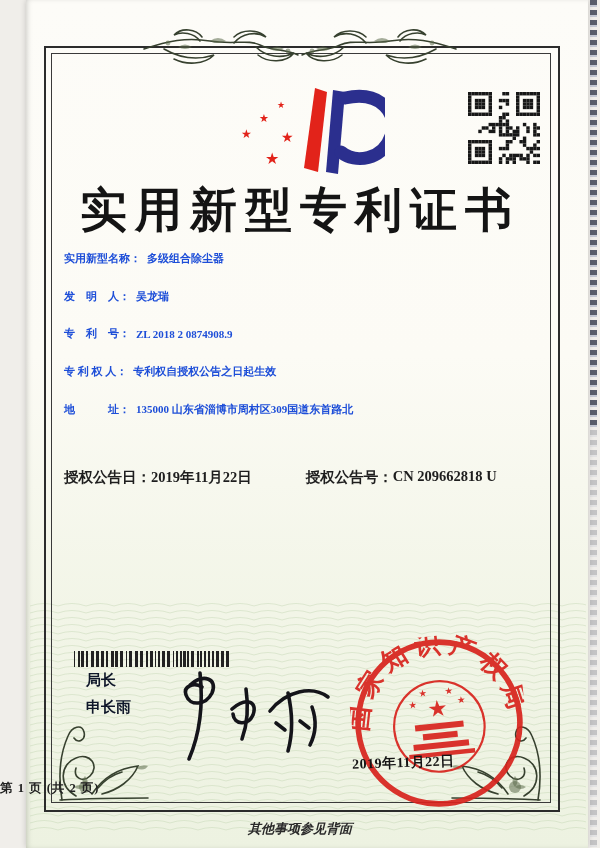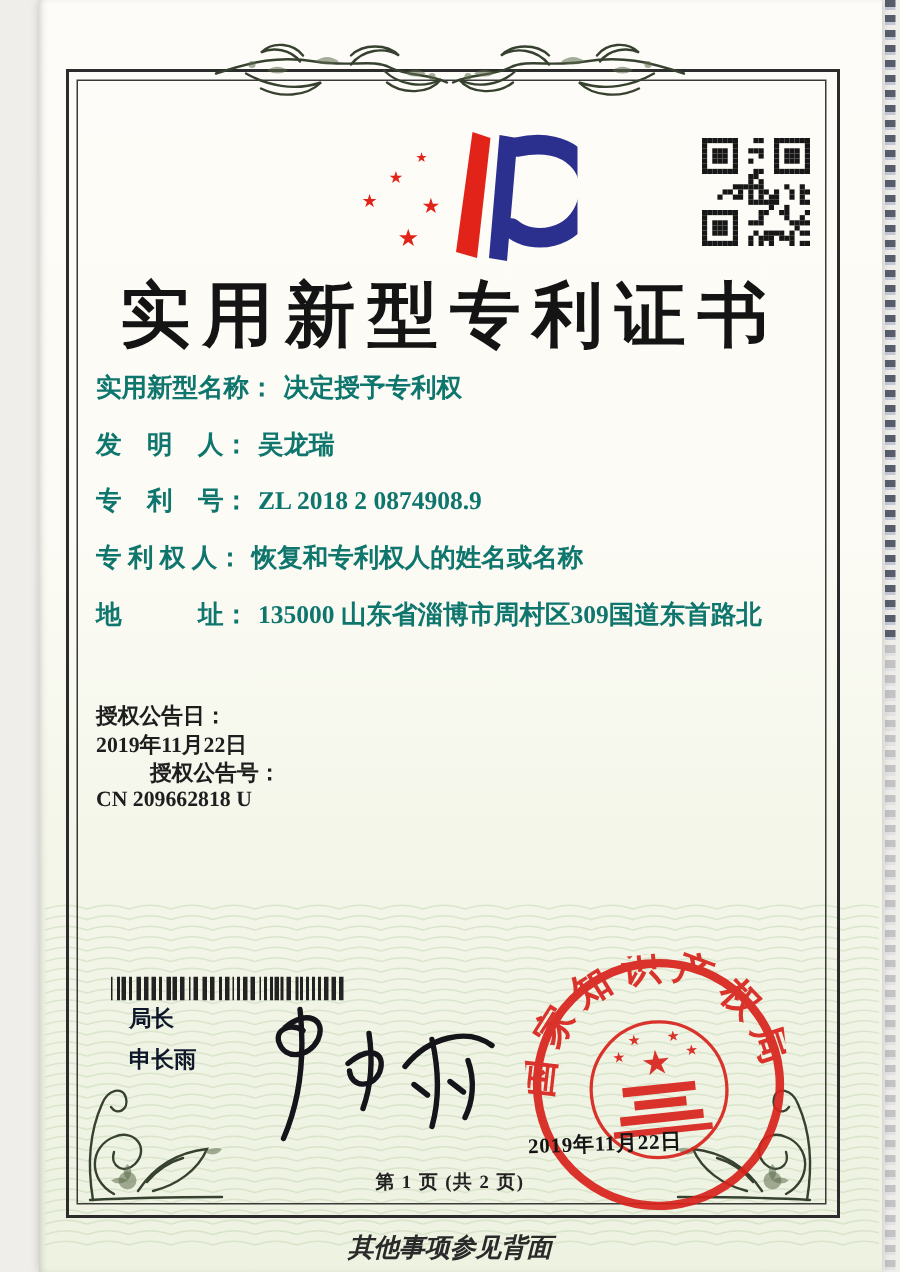--- a/index.html
+++ b/index.html
@@ -23,42 +23,42 @@
   .corner-orn{position:absolute;width:102px;height:94px;z-index:1;}
   #corner-left{left:52px;top:710px;}
   #corner-right{left:446px;top:710px;transform:scaleX(-1);}
   #cert-no{position:absolute;left:64px;top:86px;font-size:13px;letter-spacing:3px;
     font-weight:600;color:#222;z-index:2;}
   #logo{position:absolute;left:233px;top:82px;width:152px;height:94px;z-index:2;}
   #qr{position:absolute;left:468px;top:92px;width:72px;height:72px;z-index:2;fill:#171717;}
   #title{position:absolute;left:0;top:179px;width:600px;text-align:center;
     font-size:47px;font-weight:700;letter-spacing:8px;color:#141414;z-index:2;}
   #fields{position:absolute;left:64px;top:240px;width:482px;z-index:2;}
-  .field{display:flex;height:37.6px;align-items:center;font-size:17px;
-    font-weight:600;color:#0f766e;}
+  .field{display:flex;height:37.6px;align-items:center;font-size:11px;
+    font-weight:600;color:#1d4ed8;}
   .field .lab{white-space:pre;}
   .field .val{margin-left:6px;white-space:pre;}
   #grant-row{position:absolute;left:64px;top:468px;width:482px;display:flex;
-    font-size:14.5px;font-weight:600;color:#1e1e1e;z-index:2;flex-direction:column;}
-  #grant-row .pair2{margin-left:36px;font-family:Liberation Mono, monospace;}
+    font-size:14.5px;font-weight:600;color:#1e1e1e;z-index:2;}
+  #grant-row .pair2{margin-left:54px;font-family:Liberation Mono, monospace;}
   #paras{position:absolute;left:63px;top:498px;width:479px;z-index:2;}
   #paras p{margin:0;text-indent:2em;font-size:13.8px;line-height:23.5px;
     font-weight:600;color:#1b1b1b;text-align:justify;}
   #barcode{position:absolute;left:74px;top:651px;width:158px;height:16px;fill:#222;z-index:2;}
   #signer{position:absolute;left:86px;top:666px;font-family:"Liberation Sans","DejaVu Sans",sans-serif;
     font-size:15px;font-weight:700;color:#0f172a;line-height:27px;z-index:2;}
   #signature{position:absolute;left:158px;top:663px;width:190px;height:108px;z-index:2;}
   #seal{position:absolute;left:352px;top:636px;width:174px;height:174px;
     transform:rotate(-6deg);opacity:.92;z-index:3;}
   #seal-date{position:absolute;left:352px;top:753px;width:160px;font-size:14px;
     font-weight:700;color:#151515;letter-spacing:.5px;transform:rotate(-2deg);z-index:4;}
-  #page-info{position:absolute;left:0;top:780px;width:600px;text-align:center;
+  #page-info{position:absolute;left:0;top:780px;width:600px;text-align:left;
     font-size:12.5px;font-weight:600;letter-spacing:1px;color:#222;z-index:2;}
   #back-note{position:absolute;left:0;top:820px;width:600px;text-align:center;
-    font-size:17px;font-weight:600;font-style:italic;color:#2a2a2a;z-index:2;}
+    font-size:13px;font-weight:600;font-style:italic;color:#2a2a2a;z-index:2;}
   .orn-stroke{fill:none;stroke:#37412f;stroke-width:1.6;stroke-linecap:round;}
   .orn-fill{fill:#5d6b4d;opacity:.55;}
   .sig-stroke{fill:none;stroke:#14141a;stroke-width:3.6;stroke-linecap:round;stroke-linejoin:round;}
 </style>
 </head>
 <body>
 
 <div id="stage">
   <div id="page"></div>
   <div id="edge-top" class="edge-strip"></div>
@@ -344,33 +344,33 @@
       <rect x="16" y="80" width="4" height="4"></rect>
       <rect x="20" y="80" width="4" height="4"></rect>
       <rect x="24" y="80" width="4" height="4"></rect>
     </svg>
 
   <div id="title">实用新型专利证书</div>
 
   <div id="fields">
     <div class="field">
       <span class="lab">实用新型名称：</span>
-      <span class="val">决定授予专利权</span>
+      <span class="val">多级组合除尘器</span>
     </div>
     <div class="field">
       <span class="lab">发　明　人：</span>
       <span class="val">吴龙瑞</span>
     </div>
     <div class="field">
       <span class="lab">专　利　号：</span>
       <span class="val">ZL 2018 2 0874908.9</span>
     </div>
     <div class="field">
       <span class="lab">专 利 权 人：</span>
-      <span class="val">恢复和专利权人的姓名或名称</span>
+      <span class="val">专利权自授权公告之日起生效</span>
     </div>
     <div class="field">
       <span class="lab">地　　　址：</span>
       <span class="val">135000 山东省淄博市周村区309国道东首路北</span>
     </div>
   </div>
 
   <div id="grant-row">
     <span class="lab">授权公告日：</span>
     <span class="val">2019年11月22日</span>

